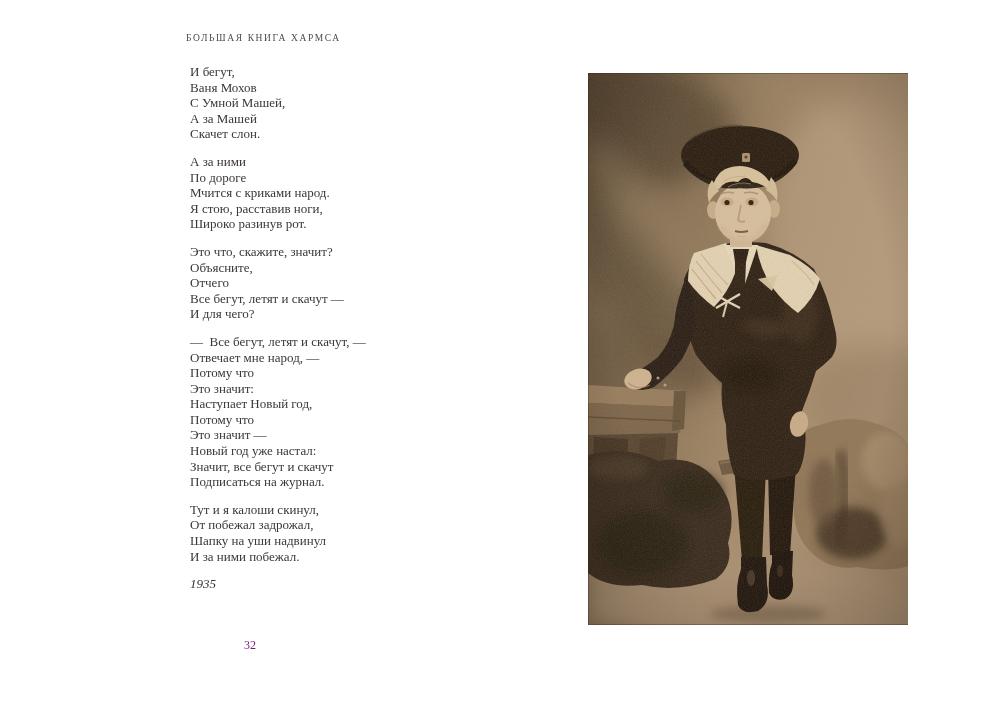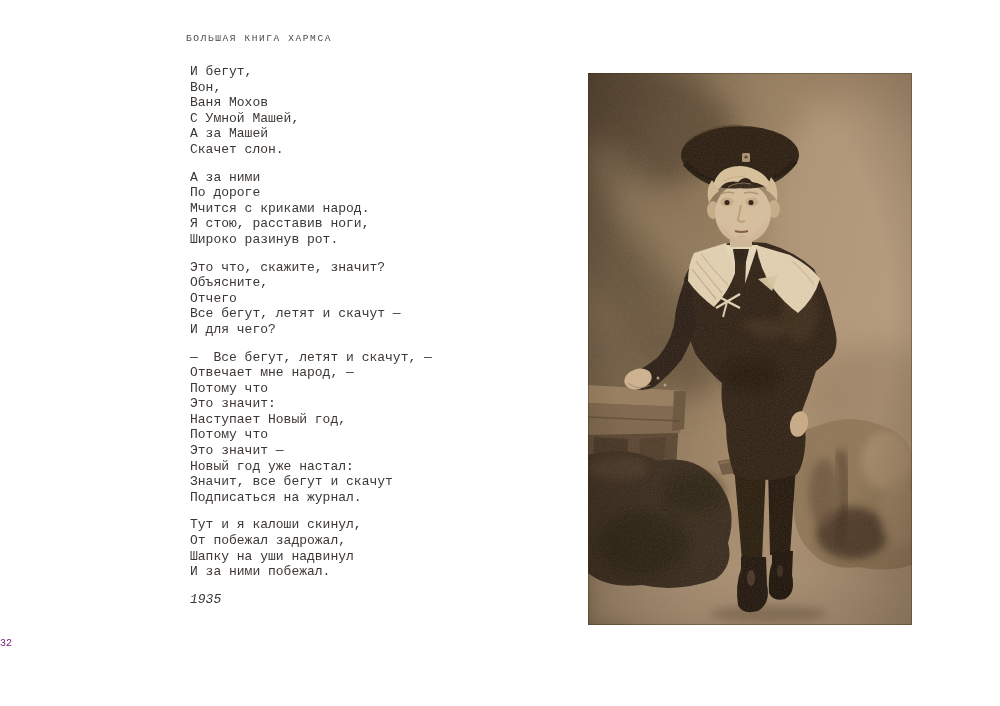--- a/index.html
+++ b/index.html
@@ -1,59 +1,58 @@
 <!DOCTYPE html>
 <html><head>
 <meta charset="utf-8">
 <style>
   html,body{margin:0;padding:0;background:#ffffff;}
   .spread{
-    position:relative;width:1000px;height:706px;background:#ffffff;
-    font-family:Liberation Mono, monospace;
+    position:relative;width:908px;height:706px;background:#ffffff;
+    font-family:Liberation Serif, serif;
     overflow:hidden;
   }
   .page{position:absolute;top:0;height:706px;width:500px;}
   .page.left{left:0;}
   .page.right{left:500px;}
 
   .running-head{
     position:absolute;left:186px;top:33px;
     font-size:9.5px;letter-spacing:1.6px;color:#4e4a45;
     font-weight:normal;
   }
   .poem{
     position:absolute;left:190px;top:64px;
     font-size:13px;line-height:15.6px;color:#3c3733;
   }
   .stanza{margin:0 0 12px 0;}
   .stanza:last-child{margin-bottom:4px;}
   .line{white-space:pre;}
   .year{font-style:italic;margin-top:12px;}
   .page-number{
-    position:absolute;left:0;top:638px;width:500px;
-    font-size:10px;color:#701a75;
+    position:absolute;left:0;top:638px;width:500px;text-align:center;
+    font-size:12px;color:#701a75;
   }
   figure.photo{
     position:absolute;left:88px;top:73px;width:324px;height:552px;margin:0;
   }
   figure.photo svg{display:block;width:324px;height:552px;}
 </style>
 </head>
 <body>
 
 <div class="spread" style="background: rgb(255, 255, 255);">
 
   <section class="page left">
     <header class="running-head" style="color: rgb(78, 74, 69);">БОЛЬШАЯ КНИГА ХАРМСА</header>
 
     <div class="poem" style="color: rgb(60, 55, 51);">
       <div id="stanzas">
           <div class="stanza">
             <div class="line">И бегут,</div>
-            <div class="line">Вон,</div>
             <div class="line">Ваня Мохов</div>
             <div class="line">С Умной Машей,</div>
             <div class="line">А за Машей</div>
             <div class="line">Скачет слон.</div>
           </div>
           <div class="stanza">
             <div class="line">А за ними</div>
             <div class="line">По дороге</div>
             <div class="line">Мчится с криками народ.</div>
             <div class="line">Я стою, расставив ноги,</div>

